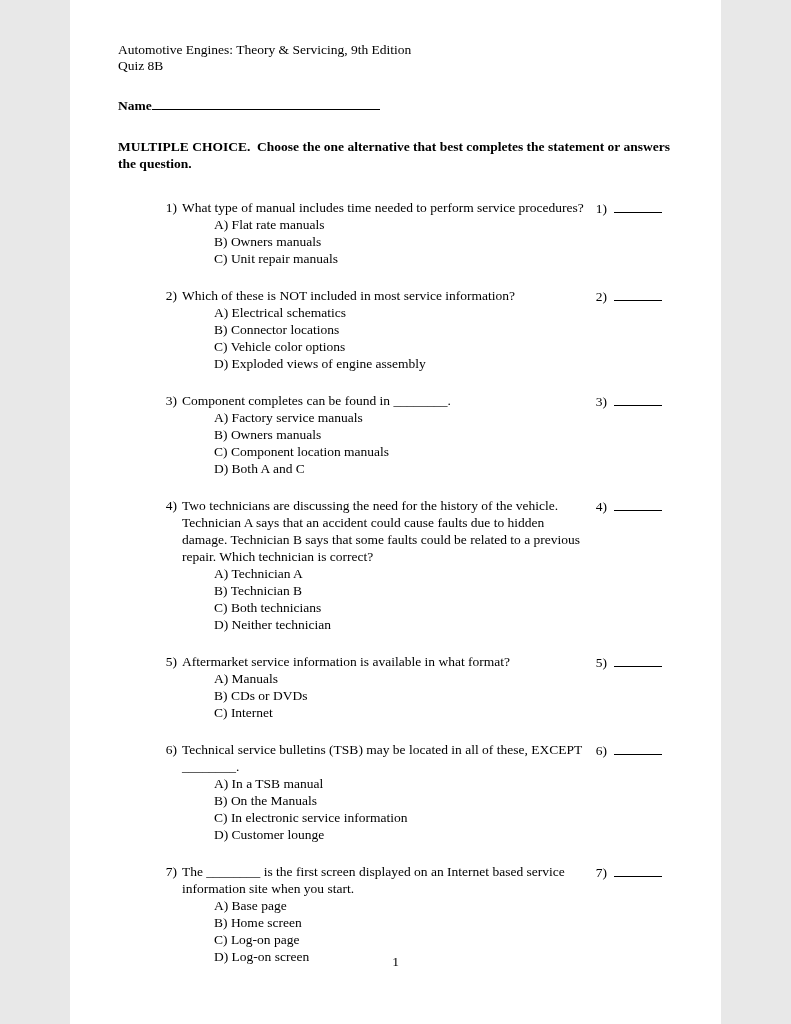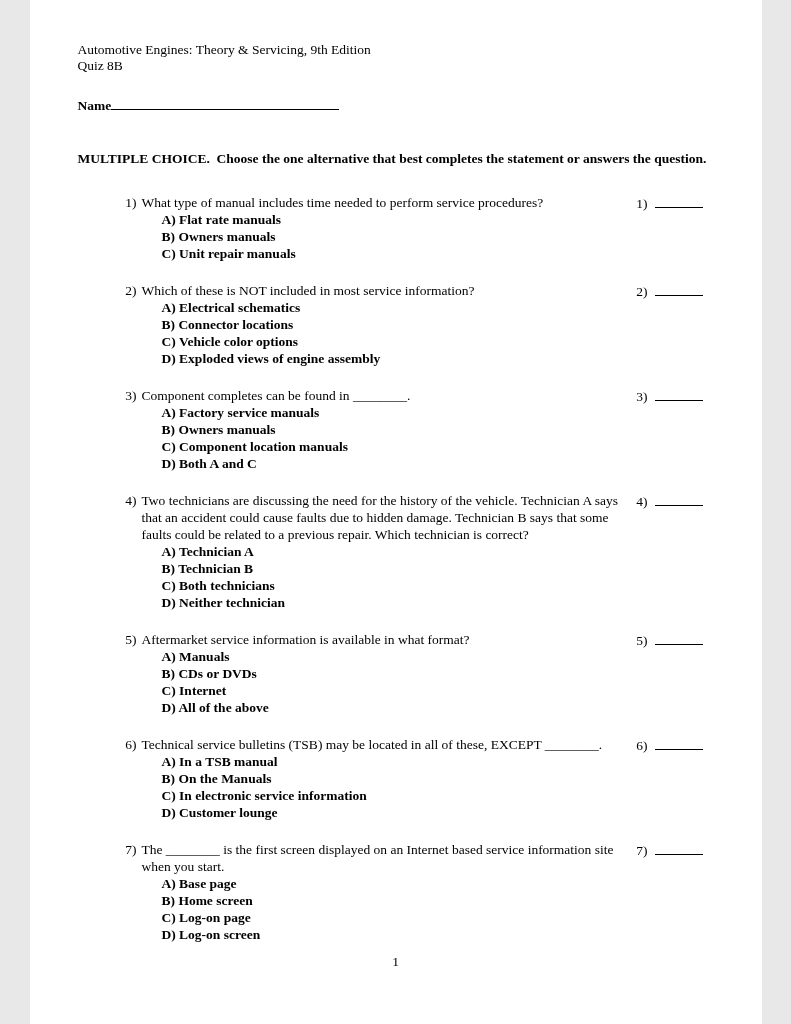--- a/index.html
+++ b/index.html
@@ -2,21 +2,21 @@
 <html><head>
 <meta charset="utf-8">
 <style>
   html, body {
     margin: 0;
     padding: 0;
     background: #e8e8e8;
   }
   .page {
     position: relative;
-    width: 732px;
+    width: 651px;
     height: 1024px;
     margin: 0 auto;
     background: #ffffff;
     color: #000000;
     font-family: "Liberation Serif", serif;
     font-size: 13.5px;
     line-height: 17px;
     box-sizing: border-box;
     padding: 42px 46px 0 48px;
     overflow: hidden;
@@ -25,40 +25,40 @@
   .quiz-label { line-height: 16px; }
   .name-row { margin-top: 22px; }
   .name-label { font-weight: bold; }
   .name-blank {
     display: inline-block;
     width: 228px;
     height: 13px;
     border-bottom: 1.4px solid #000;
   }
   .instructions {
-    margin-top: 36px;
+    margin-top: 24px;
     font-weight: bold;
     font-size: 13.5px;
   }
   .questions {
     margin-top: 27px;
     margin-left: 43px;
   }
   .question { margin-bottom: 20px; }
   .q-row { display: flex; align-items: flex-start; }
   .q-num {
     flex: 0 0 auto;
     width: 16px;
     text-align: right;
     margin-right: 5px;
     white-space: nowrap;
   }
   .q-body { flex: 1 1 auto; max-width: 550px; }
   .q-text { }
-  .q-options { margin-left: 20px; font-weight: bold; }
+  .q-options { margin-left: 32px; }
   .q-option { }
   .q-answer {
     flex: 0 0 auto;
     margin-left: auto;
     width: 84px;
     text-align: left;
     white-space: nowrap;
     padding-left: 2px;
   }
   .ans-num { display: inline-block; width: 16px; text-align: right; }
@@ -166,21 +166,20 @@
 
     <div class="question">
       <div class="q-row">
         <span class="q-num">5)</span>
         <div class="q-body">
           <div class="q-text">Aftermarket service information is available in what format?</div>
           <div class="q-options">
             <div class="q-option">A) Manuals</div>
             <div class="q-option">B) CDs or DVDs</div>
             <div class="q-option">C) Internet</div>
-            <div class="q-option">D) All of the above</div>
           </div>
         </div>
         <div class="q-answer">
           <span class="ans-num">5)</span><span class="ans-blank"></span>
         </div>
       </div>
     </div>
 
     <div class="question">
       <div class="q-row">

